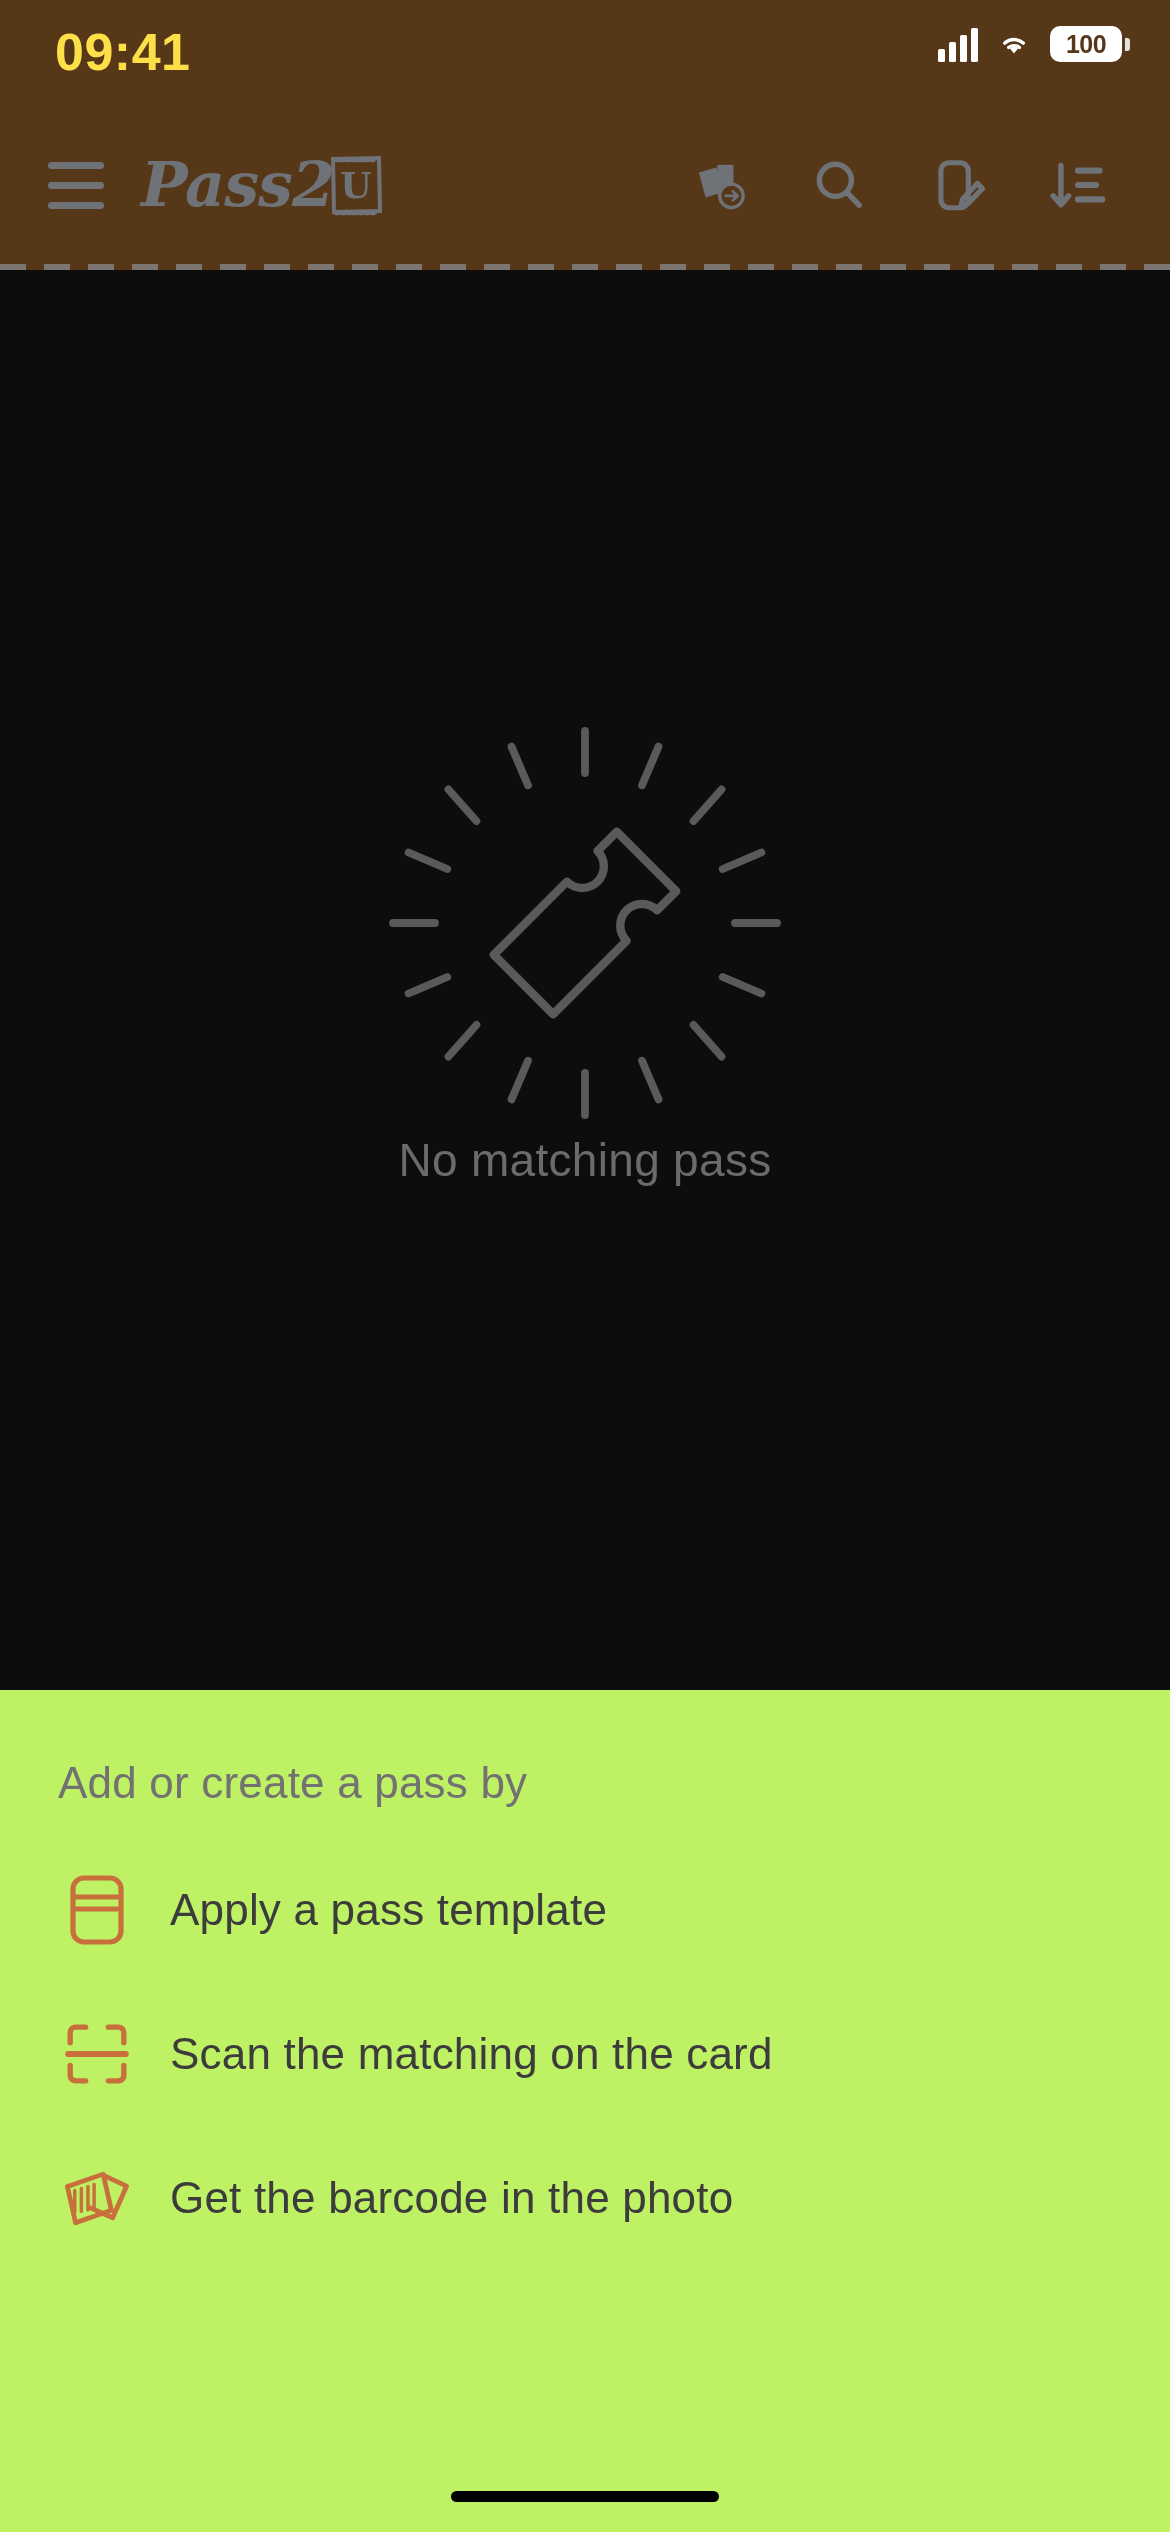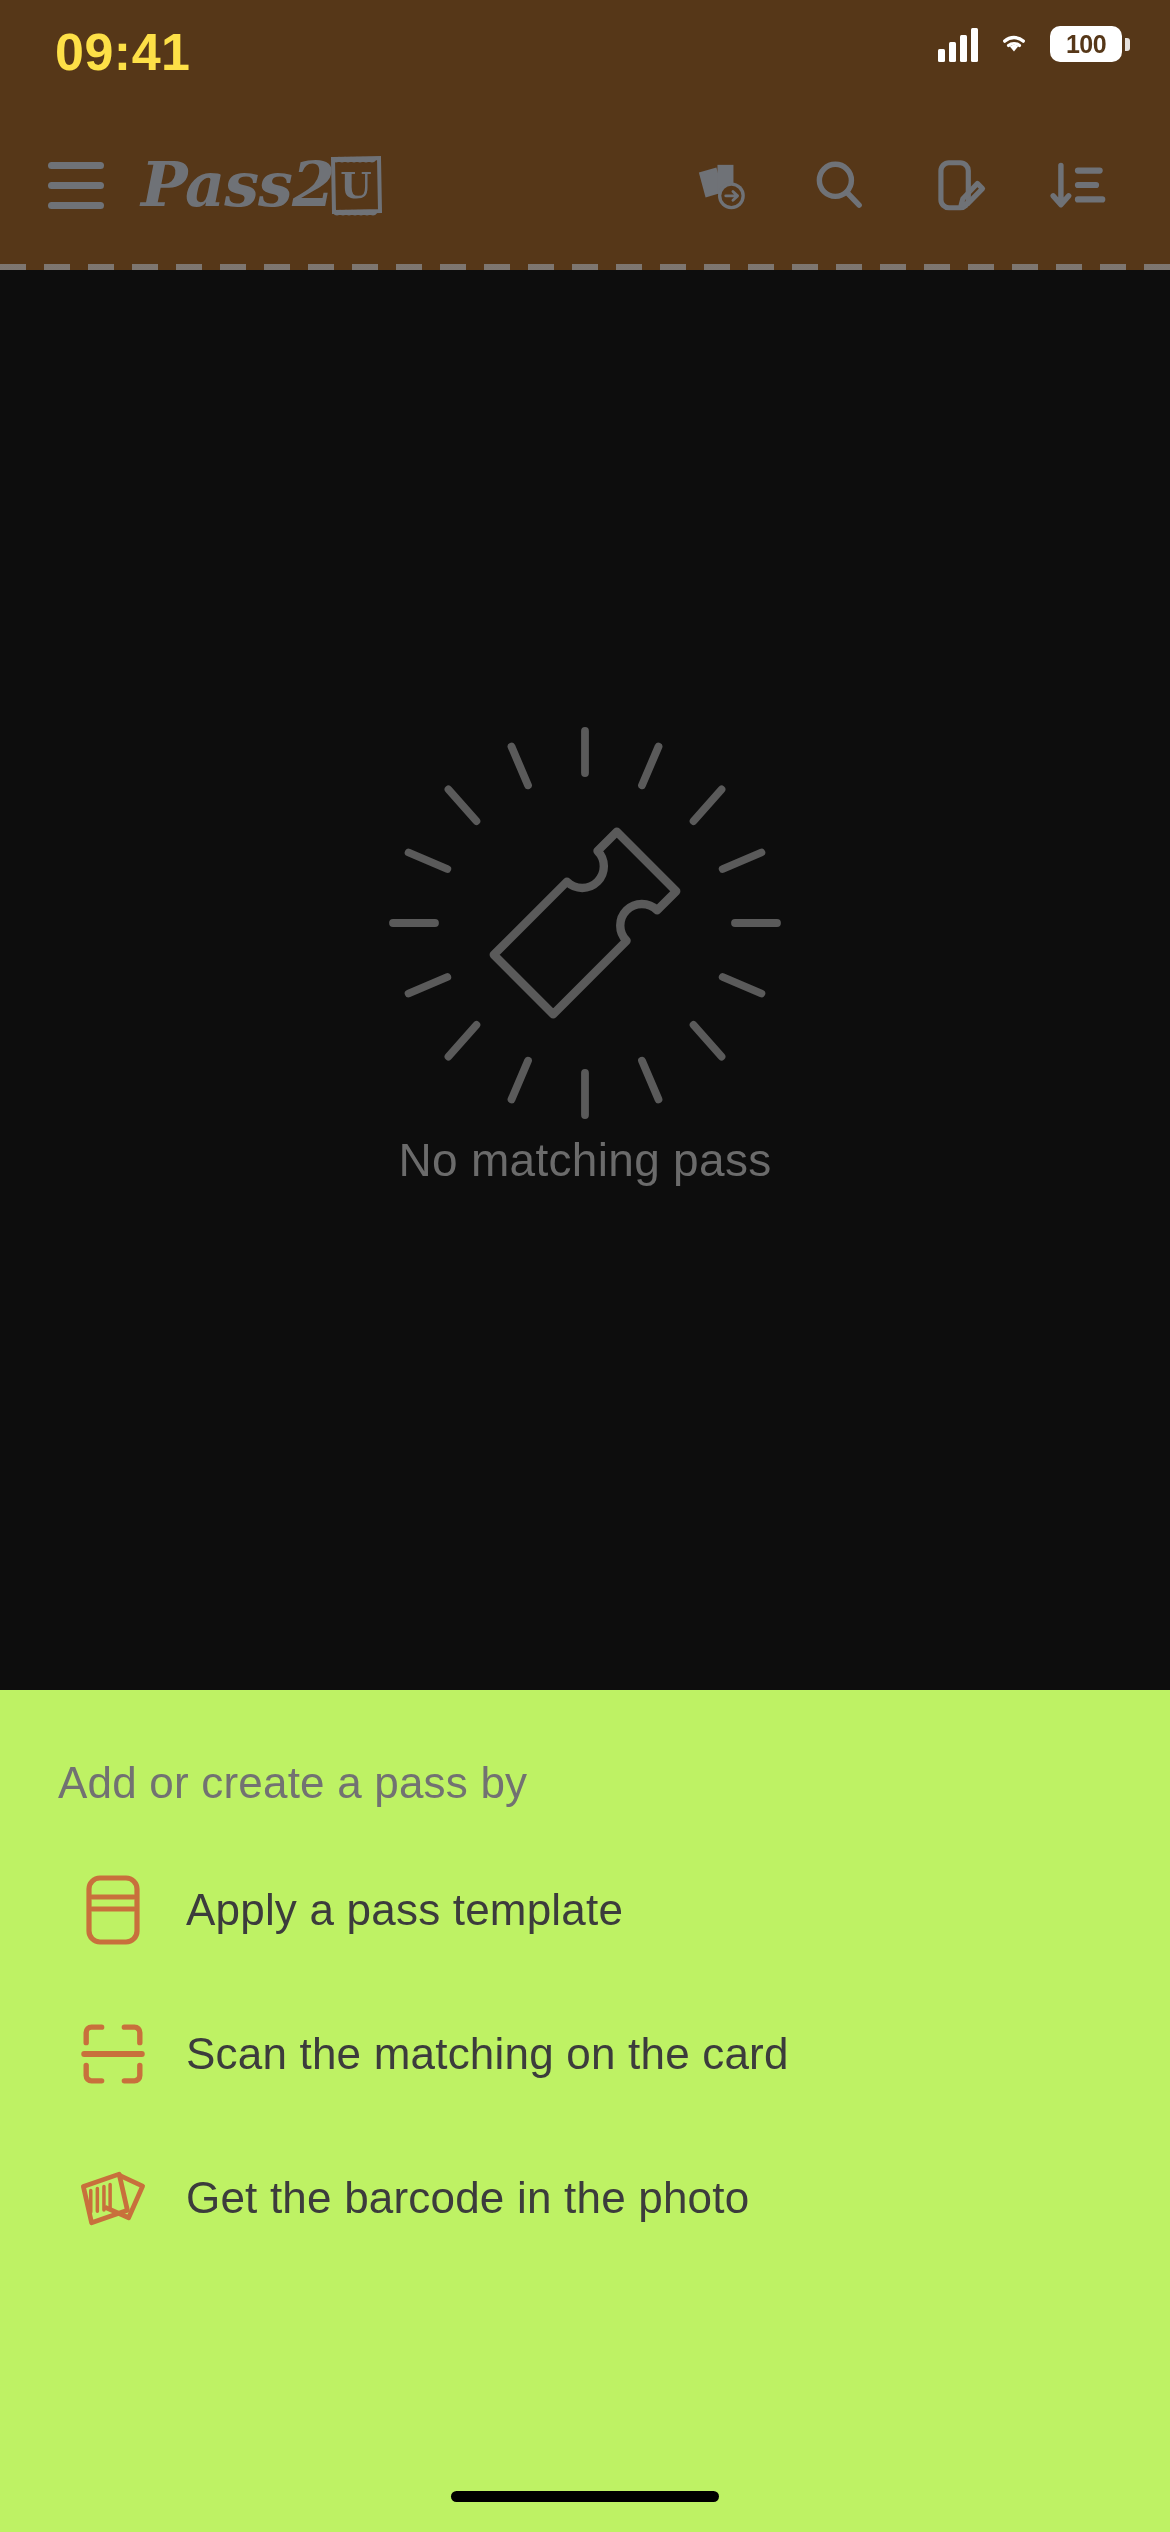--- a/index.html
+++ b/index.html
@@ -20,21 +20,21 @@
   .statusbar {
     position:absolute; top:0; left:0; width:1170px; height:110px;
   }
   .sb-time {
     position:absolute; left:55px; top:22px;
     font-size:52px; font-weight:bold; color:#fde047;
     letter-spacing:0.5px;
   }
   .sb-right {
     position:absolute; right:40px; top:26px;
-    display:flex; align-items:flex-start; gap:16px;
+    display:flex; align-items:center; gap:16px;
   }
   .sig { display:flex; align-items:flex-end; gap:4px; height:36px; }
   .sig i { display:block; width:7px; background:#fff; border-radius:1.5px; }
   .sig i:nth-child(1){ height:13px; }
   .sig i:nth-child(2){ height:20px; }
   .sig i:nth-child(3){ height:27px; }
   .sig i:nth-child(4){ height:34px; }
   .wifi { width:40px; height:32px; }
   .batt {
     display:flex; align-items:center;
@@ -117,21 +117,21 @@
   }
   .sheet-title {
     position:absolute; left:58px; top:68px;
     font-size:44px; color:#727272; letter-spacing:.2px;
   }
   .options {
     position:absolute; left:0; top:148px; width:1170px;
   }
   .opt {
     display:flex; align-items:center; height:144px;
-    padding-left:74px; cursor:pointer;
+    padding-left:58px; cursor:pointer;
   }
   .opt-ico {
     width:78px; height:78px; flex:0 0 78px;
     display:flex; align-items:center; justify-content:center;
   }
   .opt-ico svg { display:block; }
   .opt-label {
     margin-left:34px; font-size:44px; color:#3c3c3c; letter-spacing:.2px;
   }
 

